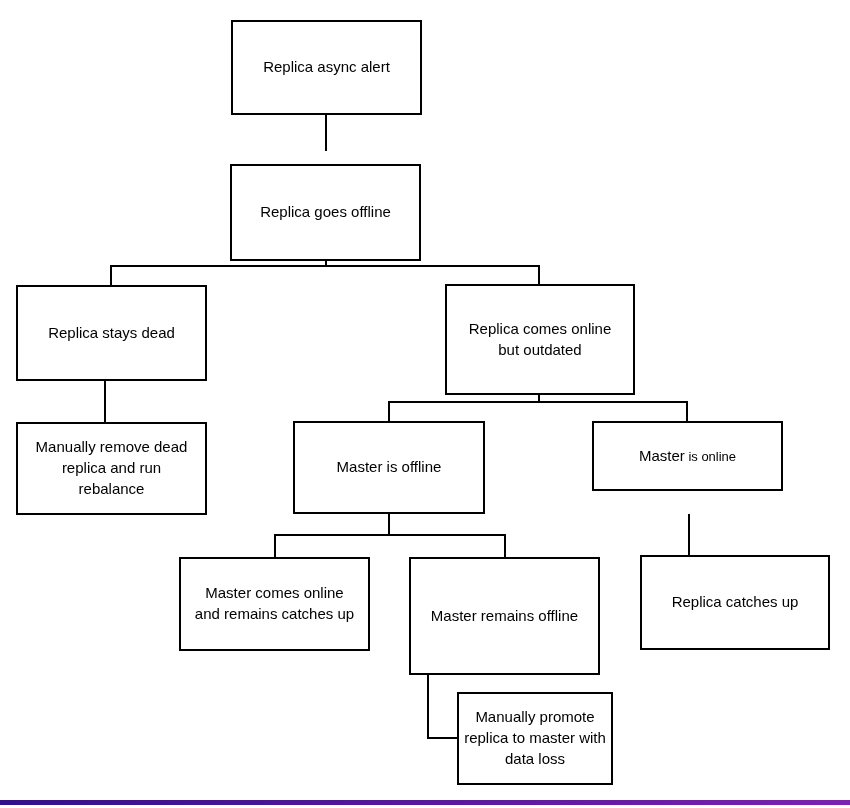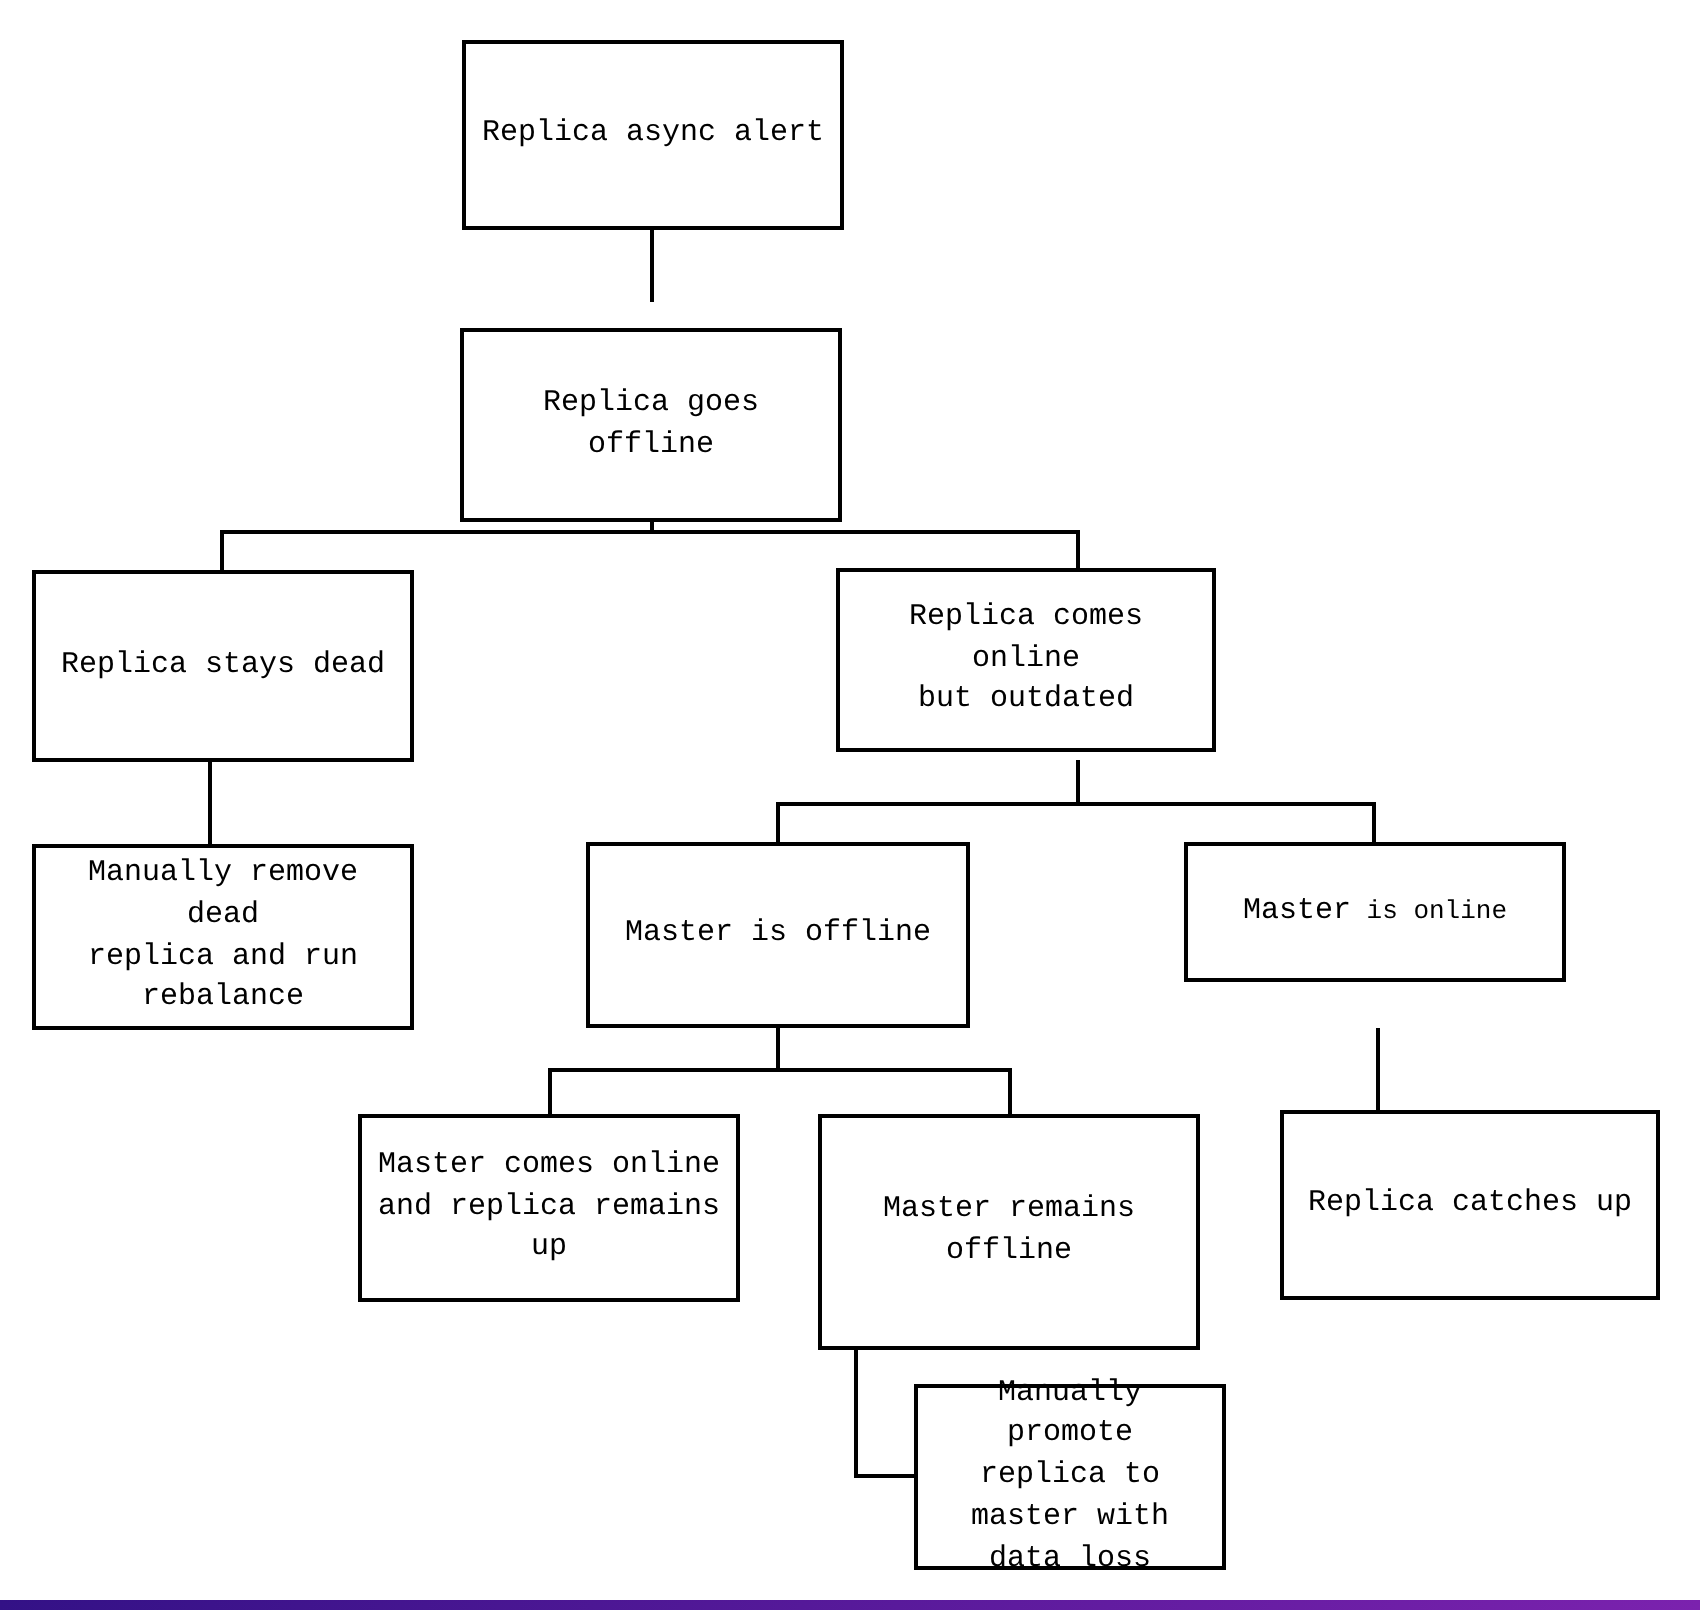--- a/index.html
+++ b/index.html
@@ -6,21 +6,21 @@
     margin: 0;
     padding: 0;
     background: #ffffff;
   }
   .canvas {
     position: relative;
     width: 850px;
     height: 808px;
     background: #ffffff;
     overflow: hidden;
-    font-family: Liberation Mono, monospace;
+    font-family: Liberation Sans, sans-serif;
   }
   .connectors {
     position: absolute;
     left: 0;
     top: 0;
     width: 850px;
     height: 808px;
   }
   .connectors path {
     stroke: #000000;
@@ -43,21 +43,21 @@
     padding: 2px 4px;
   }
   .node .small-part {
     font-size: 13px;
   }
   
   .n0  { left: 231px; top: 20px;  width: 191px; height: 95px; }
   .n1  { left: 230px; top: 164px; width: 191px; height: 97px; }
   .n2  { left: 16px;  top: 285px; width: 191px; height: 96px; }
   .n3  { left: 16px;  top: 422px; width: 191px; height: 93px; }
-  .n4  { left: 418px; top: 284px; width: 190px; height: 92px; }
+  .n4  { left: 445px; top: 284px; width: 190px; height: 111px; }
   .n5  { left: 293px; top: 421px; width: 192px; height: 93px; }
   .n6  { left: 592px; top: 421px; width: 191px; height: 70px; }
   .n7  { left: 179px; top: 557px; width: 191px; height: 94px; }
   .n8  { left: 409px; top: 557px; width: 191px; height: 118px; }
   .n9  { left: 640px; top: 555px; width: 190px; height: 95px; }
   .n10 { left: 457px; top: 692px; width: 156px; height: 93px; }
   .bottom-bar {
     position: absolute;
     left: 0;
     top: 800px;
@@ -104,21 +104,21 @@
   <div class="node n4">Replica comes online
 but outdated</div>
 
   <div class="node n5">Master is offline</div>
 
   <div class="node n6">
     <span><span>Master</span><span class="small-part"> is online</span></span>
   </div>
 
   <div class="node n7">Master comes online
-and replica remains up</div>
+and remains catches up</div>
 
   <div class="node n8">Master remains offline</div>
 
   <div class="node n9">Replica catches up</div>
 
   <div class="node n10">Manually promote
 replica to master with
 data loss</div>
 
   <div class="bottom-bar" style="--bar-left: #331186; --bar-right: #7b22ae;"></div>

